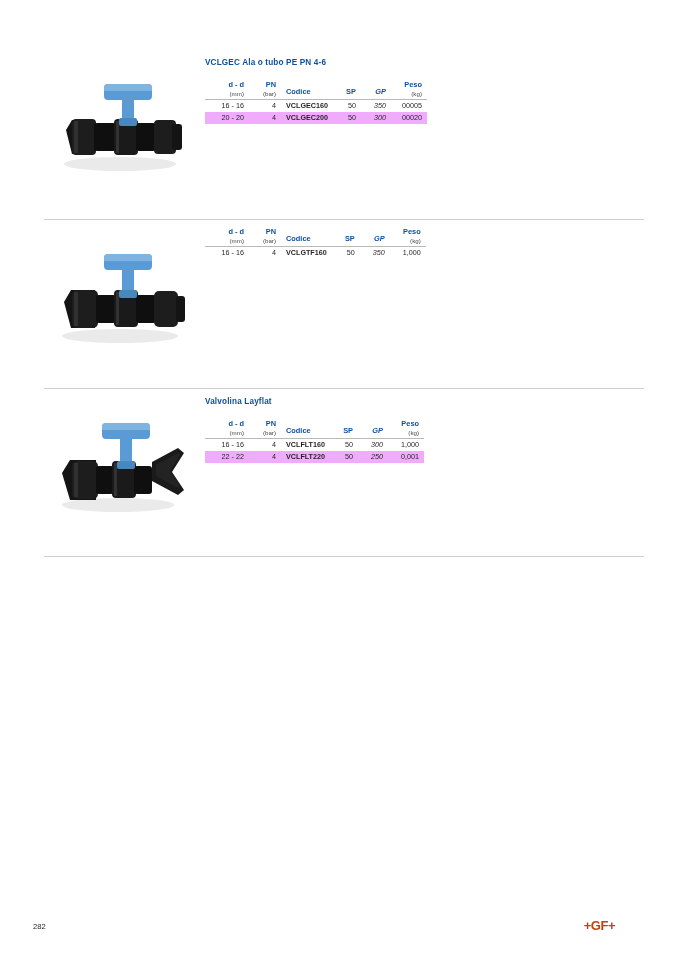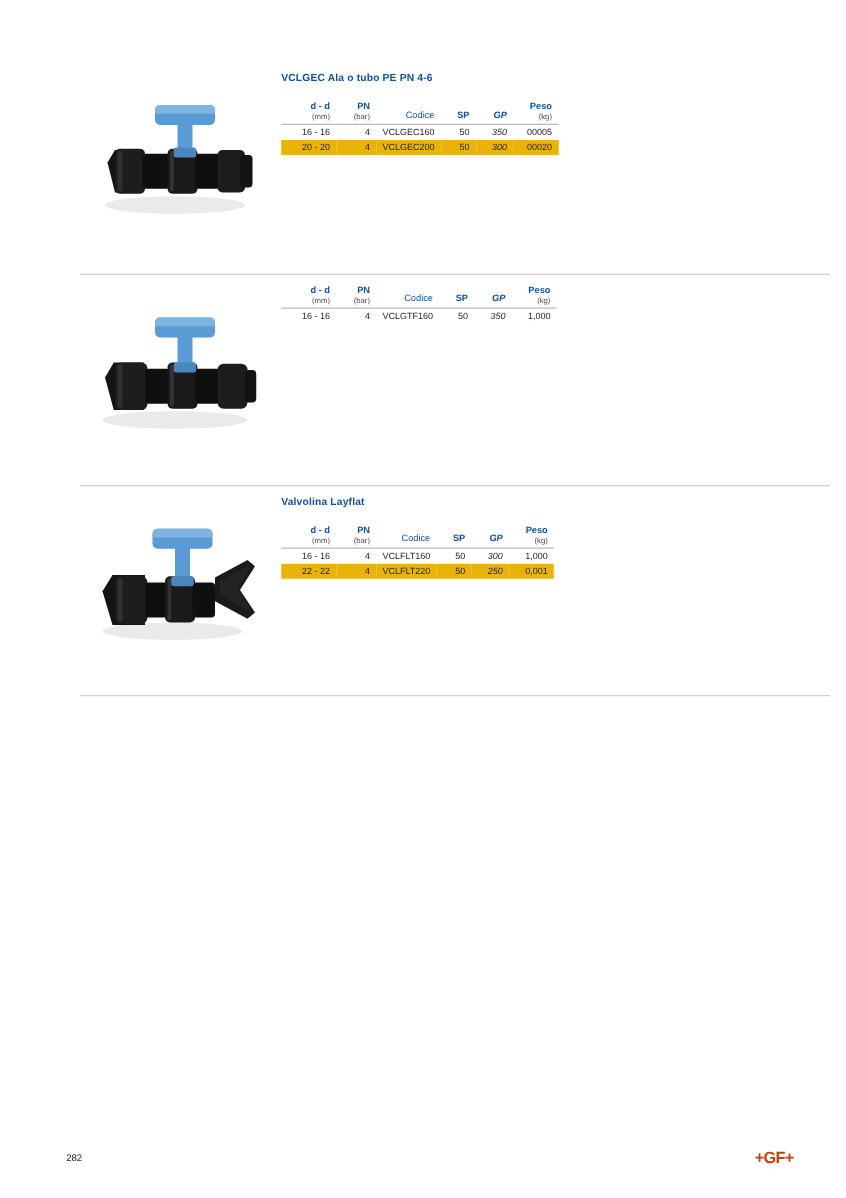--- a/index.html
+++ b/index.html
@@ -13,21 +13,20 @@
     position: relative;
     font-family: "Liberation Sans", sans-serif;
     color: #231f20;
     overflow: hidden;
   }
   .page {
     position: absolute;
     left: 0; top: 0;
     width: 648px;
     height: 958px;
-    margin-left: 20px;
   }
 
   
   .product {
     position: absolute;
     left: 44px;
     width: 600px;
   }
   .product.p0 { top: 58px; }
   .product.p1 { top: 228px; }
@@ -83,23 +82,23 @@
     font-size: 6.2px;
     line-height: 1.2;
   }
   table.spec td {
     padding: 1.5px 5px;
     text-align: right;
     vertical-align: middle;
     line-height: 1.25;
     white-space: nowrap;
   }
-  table.spec tbody tr.alt td { background: #eab308; }
+  table.spec tbody tr.alt td { background: #f0abfc; }
   table.spec td.code,
-  table.spec th.code { font-weight: normal; text-align: right; }
+  table.spec th.code { font-weight: bold; text-align: left; }
   table.spec td.dd, table.spec th.dd { text-align: right; min-width: 34px; }
   table.spec td.pn, table.spec th.pn { text-align: right; min-width: 22px; }
   table.spec td.sp, table.spec th.sp { text-align: right; min-width: 18px; }
   table.spec td.gp, table.spec th.gp { text-align: right; min-width: 20px; font-style: italic; }
   table.spec td.peso, table.spec th.peso { text-align: right; min-width: 26px; }
   table.spec thead tr th { padding-bottom: 2px; }
   table.spec tbody tr:first-child td { border-top: 0.6px solid #b9b9b9; }
 
   
   .rule {

